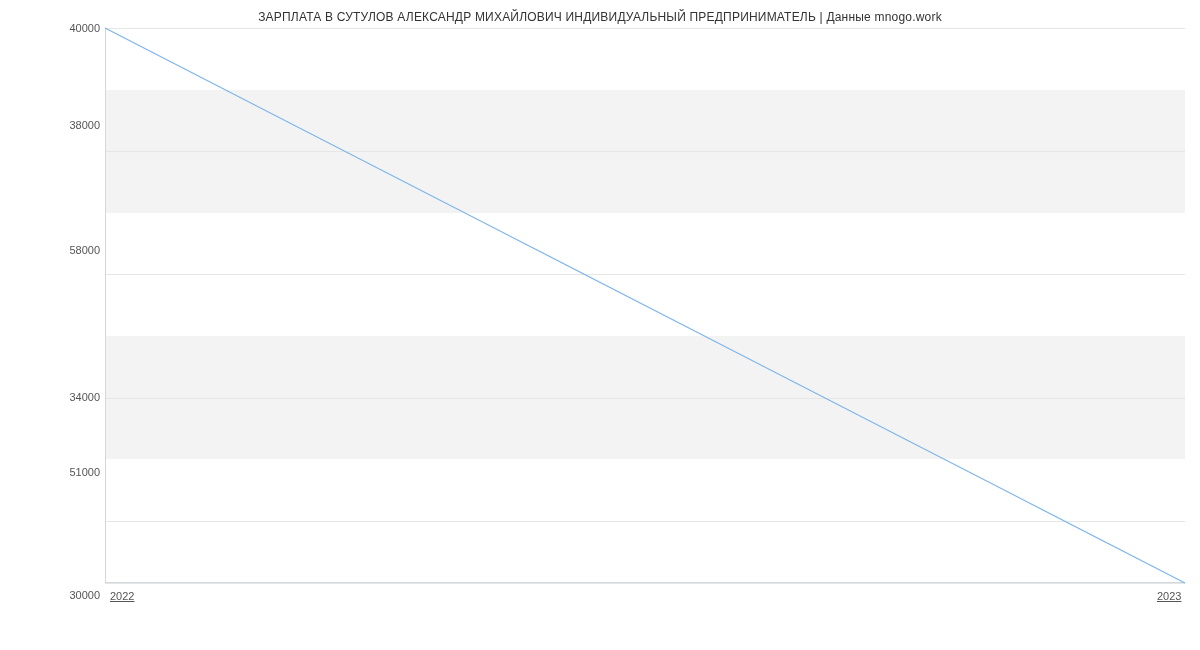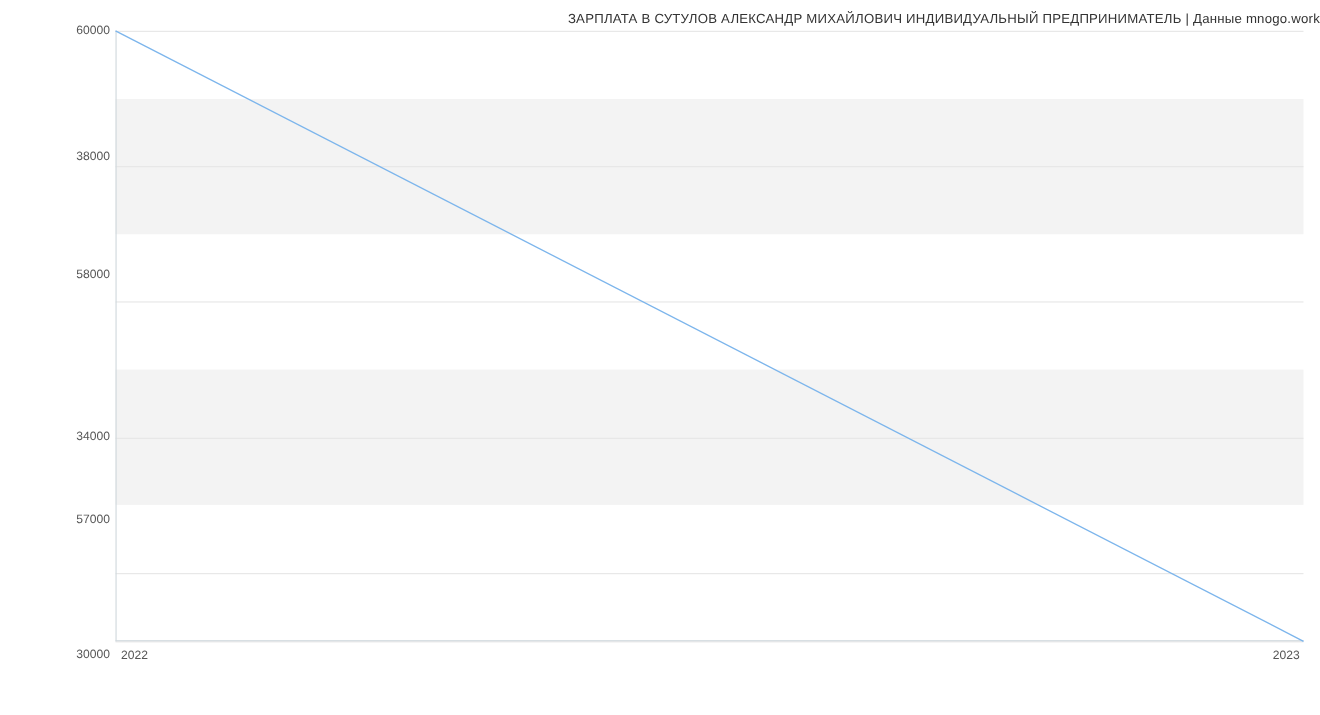--- a/index.html
+++ b/index.html
@@ -10,21 +10,21 @@
     width: 1200px;
     height: 650px;
     position: relative;
     overflow: hidden;
   }
   .title {
     position: absolute;
     top: 10px;
     left: 0;
     width: 1200px;
-    text-align: right;
+    text-align: center;
     font-size: 12px;
     color: #333333;
     font-weight: normal;
     letter-spacing: 0.2px;
   }
   .plot {
     position: absolute;
     left: 105px;
     top: 28px;
     width: 1080px;
@@ -65,20 +65,21 @@
     width: 70px;
     text-align: right;
     font-size: 11px;
     color: #555555;
     transform: translateY(-50%);
   }
   .xtick {
     position: absolute;
     font-size: 11px;
     color: #555555;
+    text-decoration: underline;
   }
   svg.line {
     position: absolute;
     left: 0;
     top: 0;
     width: 100%;
     height: 100%;
     overflow: visible;
   }
   .series {
@@ -105,21 +106,21 @@
   <div class="gridline" style="top:100%;"></div>
 
   <div class="axis-left"></div>
   <div class="axis-bottom"></div>
 
   <svg class="line" viewBox="0 0 1080 555" preserveAspectRatio="none">
     <path id="series-path" class="series" d="M0 0 L1080 555 "></path>
   </svg>
 </div>
 
-<div class="ytick" style="top:28px;">60000</div>
-<div class="ytick" style="top:142px;">38000</div>
+<div class="ytick" style="top:28px;">40000</div>
+<div class="ytick" style="top:125px;">38000</div>
 <div class="ytick" style="top:250px;">58000</div>
 <div class="ytick" style="top:361px;margin-top:36px;">34000</div>
-<div class="ytick" style="top:472px;">57000</div>
+<div class="ytick" style="top:472px;">51000</div>
 <div class="ytick" style="top:583px;margin-top:12px;">30000</div>
 
 <div class="xtick" style="left:110px; top:590px;">2022</div>
 <div class="xtick" style="left:1157px; top:590px;">2023</div>
 
 </body></html>

